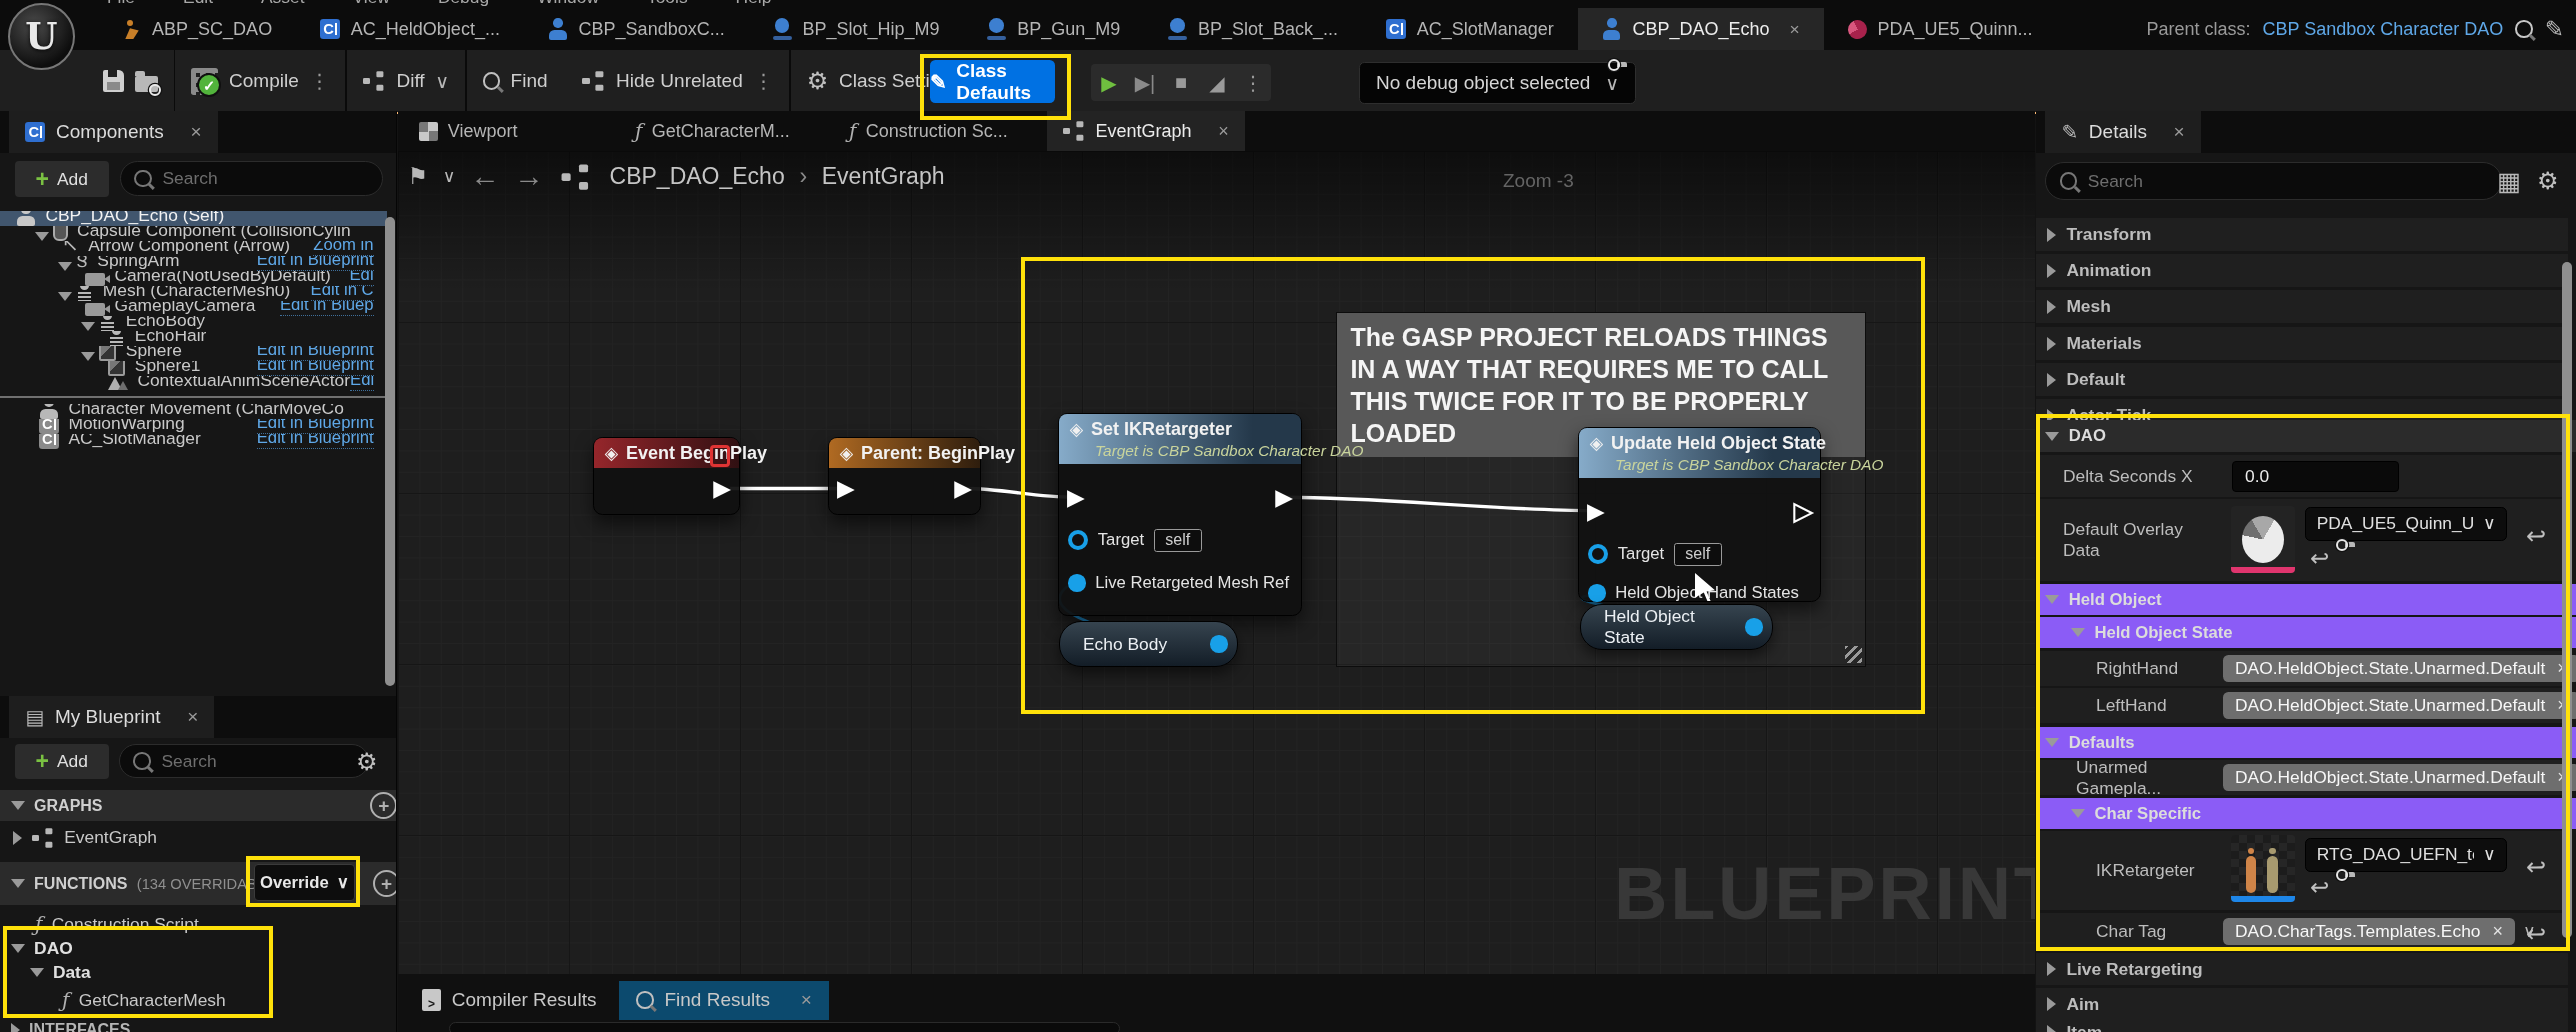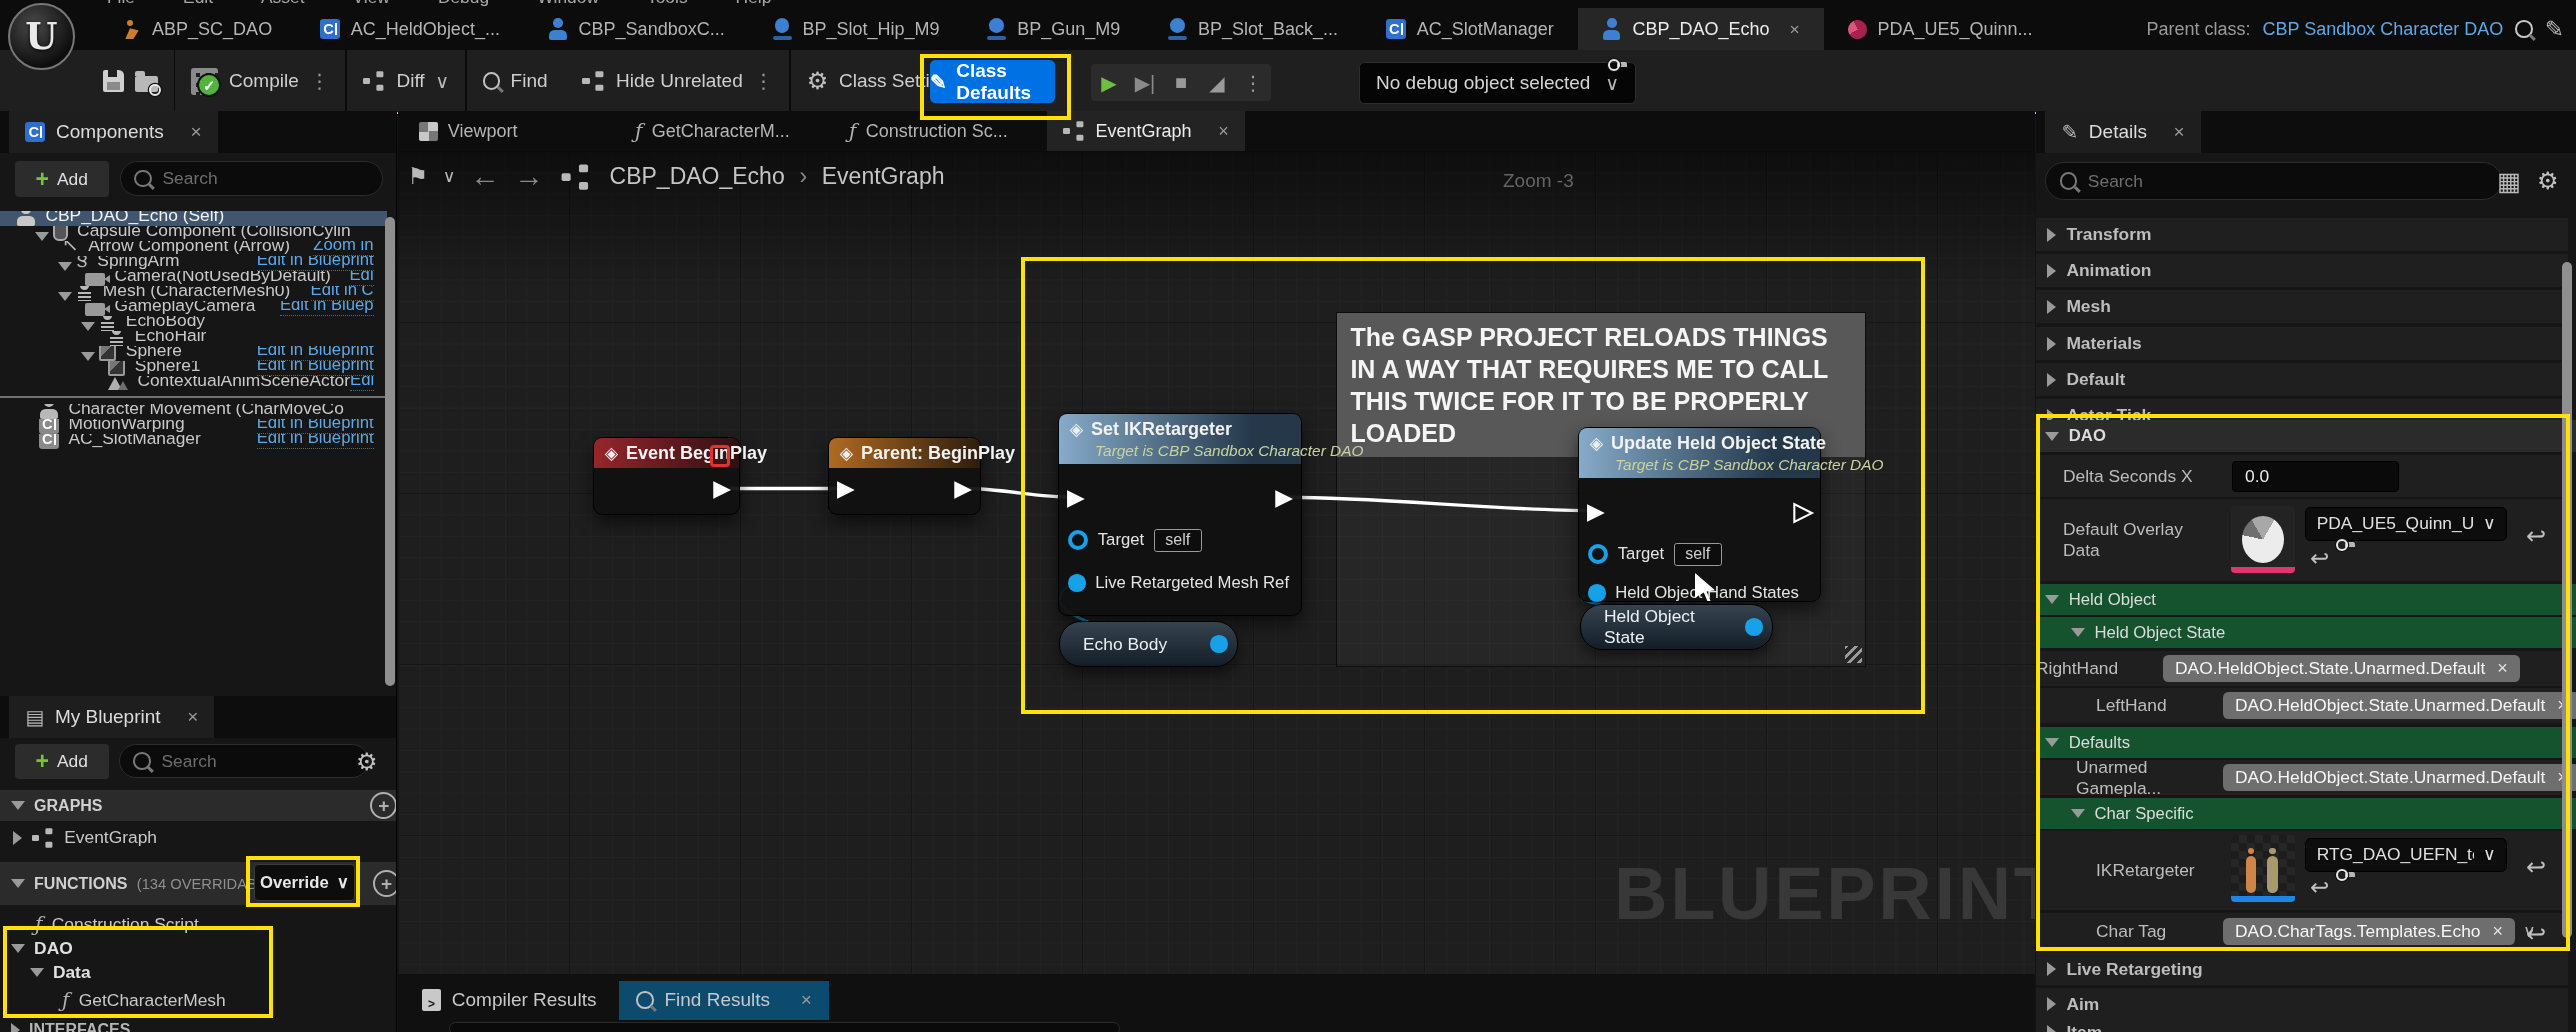--- a/index.html
+++ b/index.html
@@ -144,21 +144,21 @@
   .bstrip{position:absolute;left:0;bottom:0;width:100%;height:58px;background:#101010;}
   .btab{position:absolute;top:6.7px;height:39px;display:flex;align-items:center;gap:10.7px;color:#c8c8c8;font-size:19px;padding:0 17.4px;}
   .btab.active{background:#0c4a6e;}
   .ic-term{width:19px;height:21.4px;background:#c8c8c8;border-radius:2px;color:#1a1a1a;font-size:12px;font-weight:bold;display:flex;align-items:flex-end;justify-content:center;}
   .findsliver{position:absolute;left:51px;bottom:-2.7px;width:669px;height:10.7px;border-radius:8px;background:#0a0a0a;border:1.3px solid #2a2a2a;}
   
   .panel-right{position:absolute;left:2036px;top:111px;width:540px;height:921px;background:#161616;overflow:hidden;}
   .drow{position:absolute;left:0;width:532px;background:#1f1f1f;display:flex;align-items:center;}
   .drow .dlabel{color:#bdbdbd;font-size:17.4px;flex:none;}
   .dhdr{position:absolute;left:0;width:532px;background:#2b2b2b;display:flex;align-items:center;gap:9.4px;color:#dcdcdc;font-weight:bold;font-size:16.7px;padding-left:9.4px;}
-  .dhdr.sub{background:#14532d;font-weight:normal;}
+  .dhdr.sub{background:#8b5cf6;font-weight:bold;}
   .chip{display:inline-flex;align-items:center;background:#6e6e6e;border-radius:5.4px;padding:3.3px 12px;color:#f7f7f7;font-size:17.4px;white-space:nowrap;}
   .chip .x{margin-left:12px;color:#e3e3e3;font-size:18px;}
   .numin{background:#0a0a0a;border:1.3px solid #000;border-radius:4px;color:#ececec;font-size:17.4px;padding:4px 12px;width:141px;}
   .ddbox{background:#0d0d0d;border:1.3px solid #000;border-radius:5.4px;color:#e0e0e0;font-size:17.4px;display:flex;align-items:center;gap:9.4px;padding:5.4px 10.7px;white-space:nowrap;overflow:hidden;}
   .thumb{position:absolute;width:64px;height:67px;background:#232323;border-radius:4px;display:flex;align-items:center;justify-content:center;overflow:hidden;}
   .thumb .bar{position:absolute;left:0;bottom:0;width:100%;height:6px;}
   .pieimg{width:42px;height:47px;border-radius:50%;background:conic-gradient(from 30deg,#ececec 0 252deg,#6f6f6f 252deg 300deg,#a8a8a8 300deg 360deg);}
   .figimg{width:100%;height:100%;background:repeating-conic-gradient(#262626 0 25%,#1c1c1c 0 50%) 0 0/16px 16px;position:relative;}
   .fig{position:absolute;bottom:9.4px;width:10.7px;height:37px;border-radius:5.4px;}
   .fig::before{content:"";position:absolute;top:-8px;left:2px;width:6.7px;height:6.7px;border-radius:50%;background:inherit;}
@@ -650,21 +650,21 @@
     <div class="dhdr sub" style="top:473px;height:31px;">
         <span class="caret-d"></span>
         <span>Held Object</span>
       </div>
     <div class="dhdr sub" style="top:506px;height:31px;padding-left:35px;">
         <span class="caret-d"></span>
         <span>Held Object State</span>
       </div>
 
     <div class="drow" style="top:540px;height:35px;">
-      <span class="dlabel" style="width:127px;">RightHand</span>
+      <span class="dlabel" style="margin-left:60px;width:127px;">RightHand</span>
       <span class="chip">
           <span>DAO.HeldObject.State.Unarmed.Default</span>
           <span class="x">×</span>
         </span>
     </div>
     <div class="drow" style="top:577px;height:35px;">
       <span class="dlabel" style="margin-left:60px;width:127px;">LeftHand</span>
       <span class="chip">
           <span>DAO.HeldObject.State.Unarmed.Default</span>
           <span class="x">×</span>

